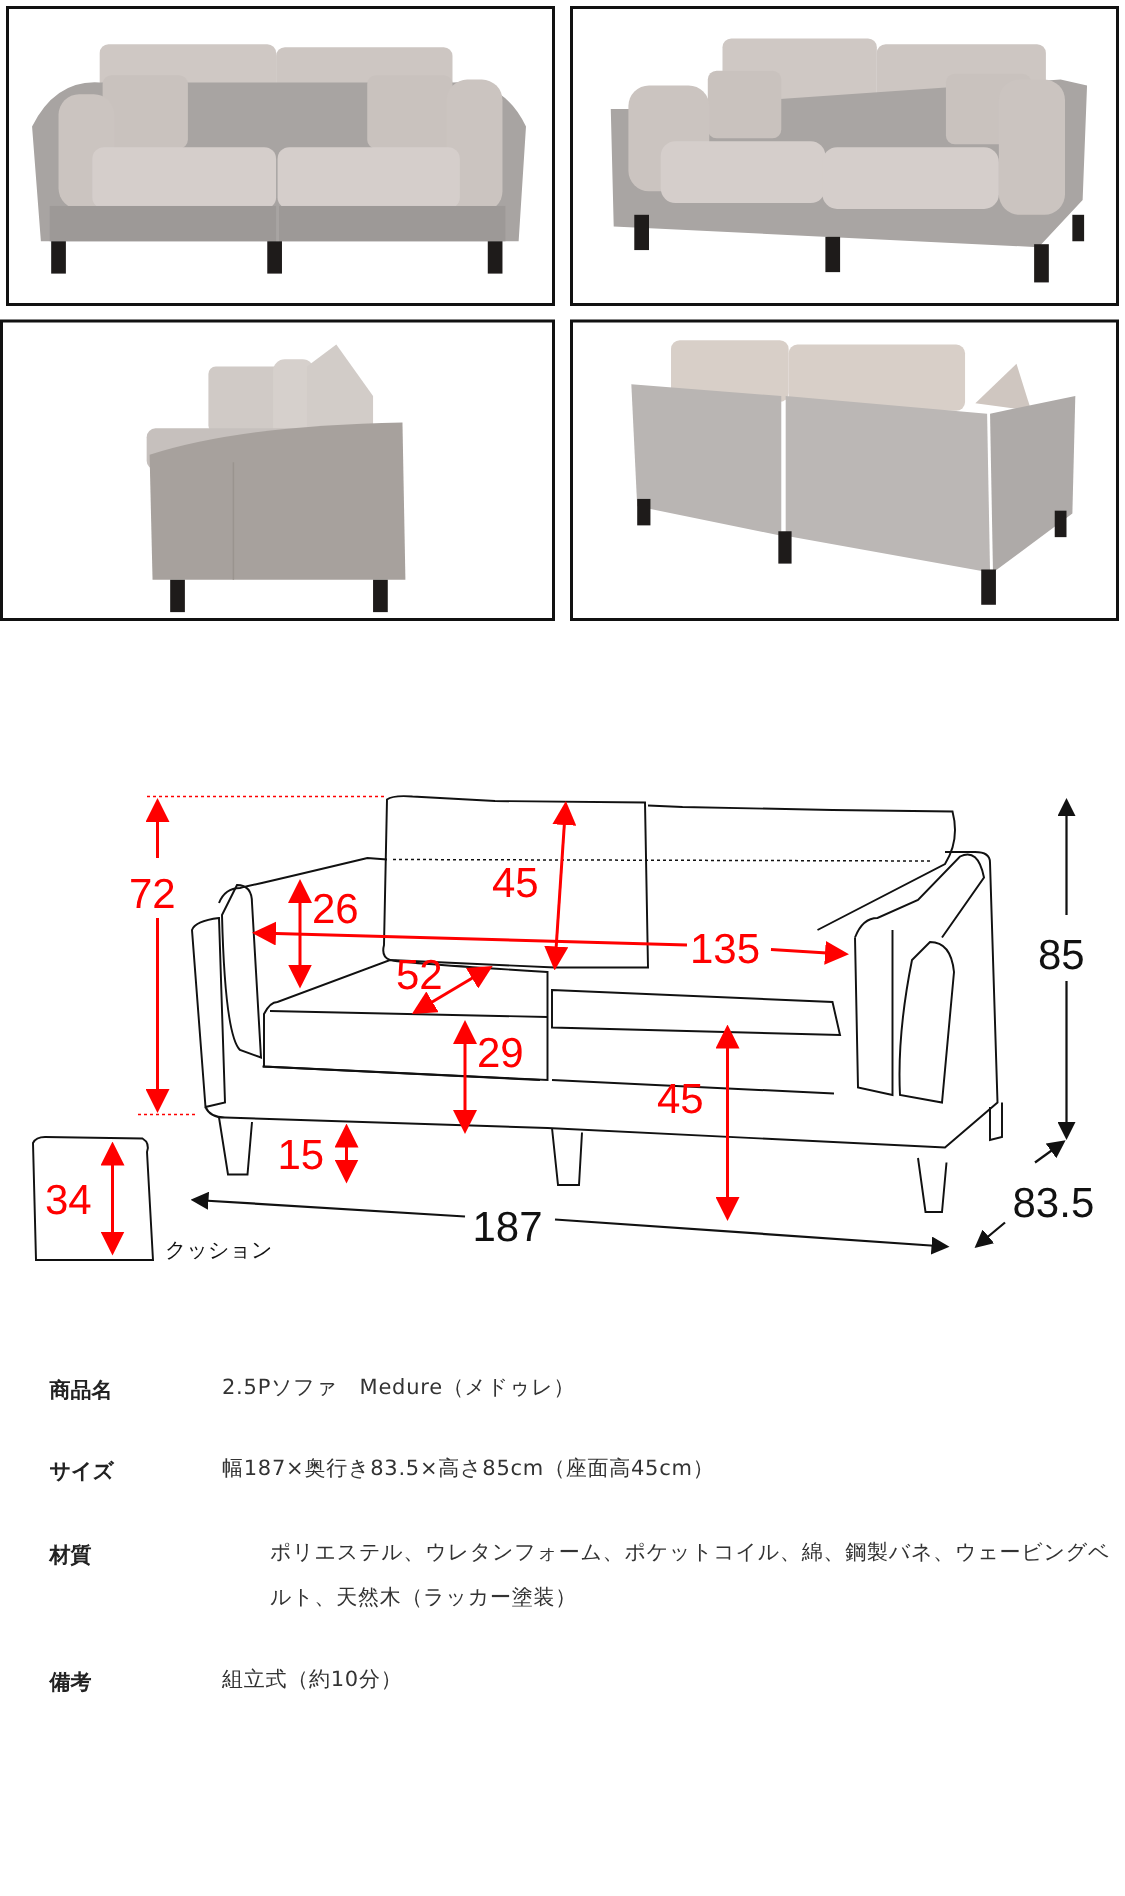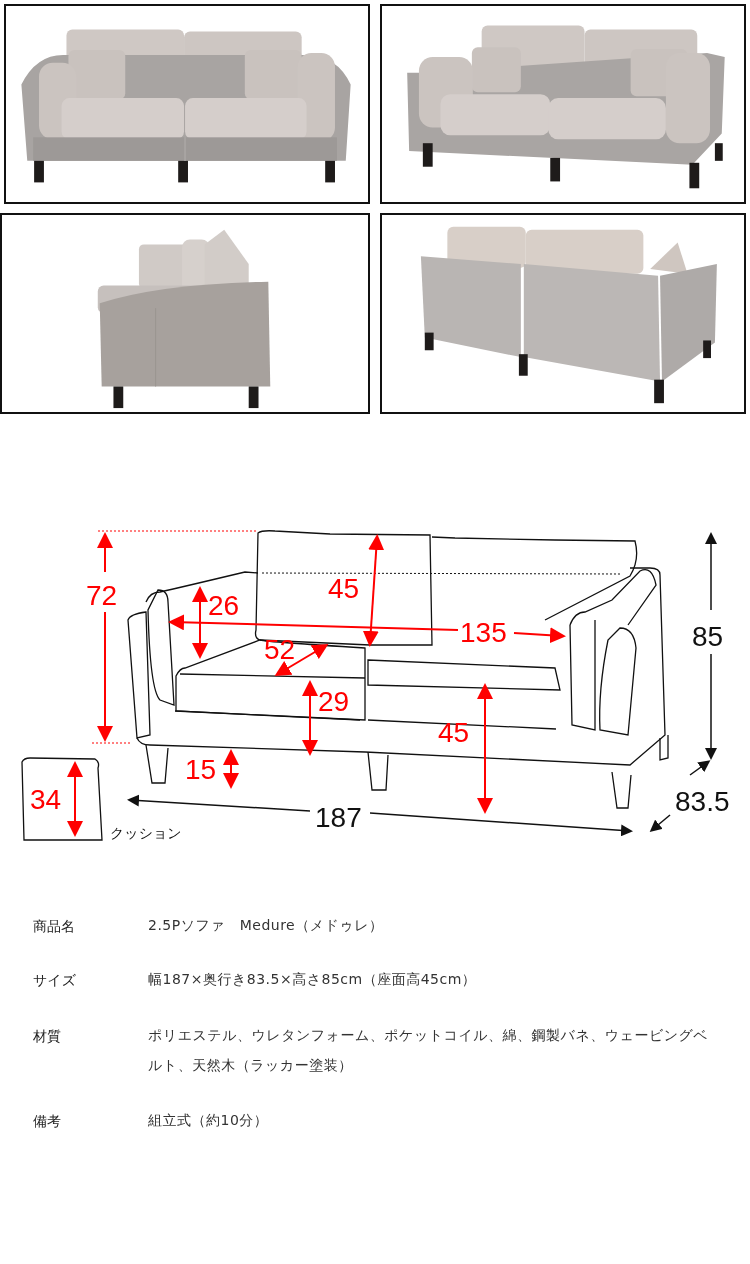--- a/index.html
+++ b/index.html
@@ -1,21 +1,21 @@
 <!DOCTYPE html>
 <html><head>
 <meta charset="utf-8">
 <style>
   html,body{margin:0;padding:0;background:#fff;}
   body{width:750px;height:1264px;position:relative;overflow:hidden;font-family:"DejaVu Sans",sans-serif;color:#222;}
   .photo{position:absolute;border:2px solid #111;background:#fff;box-sizing:border-box;overflow:hidden;}
   .photo svg{position:absolute;left:0;top:0;width:100%;height:100%;}
   #diagram{position:absolute;left:0;top:480px;width:750px;height:380px;}
   .spec{position:absolute;left:0;width:750px;font-size:14px;color:#333;}
-  .spec .k{position:absolute;left:33px;font-weight:normal;color:#222;}
+  .spec .k{position:absolute;left:33px;font-weight:bold;color:#222;}
   .spec .v{position:absolute;left:148px;width:580px;line-height:30px;top:-8px;letter-spacing:0.5px;}
   .dim{font-family:"Liberation Sans",sans-serif;}
 </style>
 </head>
 <body>
 
 <div class="photo" style="left:4px;top:4px;width:366px;height:200px;">
   <svg viewBox="0 0 366 200">
     <rect x="60" y="24" width="120" height="75" rx="6" fill="#cfc8c4"></rect>
     <rect x="180" y="26" width="120" height="73" rx="6" fill="#cdc6c2"></rect>
@@ -170,18 +170,18 @@
 <div class="spec" style="top:918px;">
   <span class="k">商品名</span>
   <span class="v">2.5Pソファ　Medure（メドゥレ）</span>
 </div>
 <div class="spec" style="top:972px;">
   <span class="k">サイズ</span>
   <span class="v">幅187×奥行き83.5×高さ85cm（座面高45cm）</span>
 </div>
 <div class="spec" style="top:1028px;">
   <span class="k">材質</span>
-  <span class="v" style="width:570px;">ポリエステル、ウレタンフォーム、ポケットコイル、綿、鋼製バネ、ウェービングベルト、天然木（ラッカー塗装）</span>
+  <span class="v" style="width:570px;margin-left:32px;">ポリエステル、ウレタンフォーム、ポケットコイル、綿、鋼製バネ、ウェービングベルト、天然木（ラッカー塗装）</span>
 </div>
 <div class="spec" style="top:1113px;">
   <span class="k">備考</span>
   <span class="v">組立式（約10分）</span>
 </div>
 
 </body></html>

